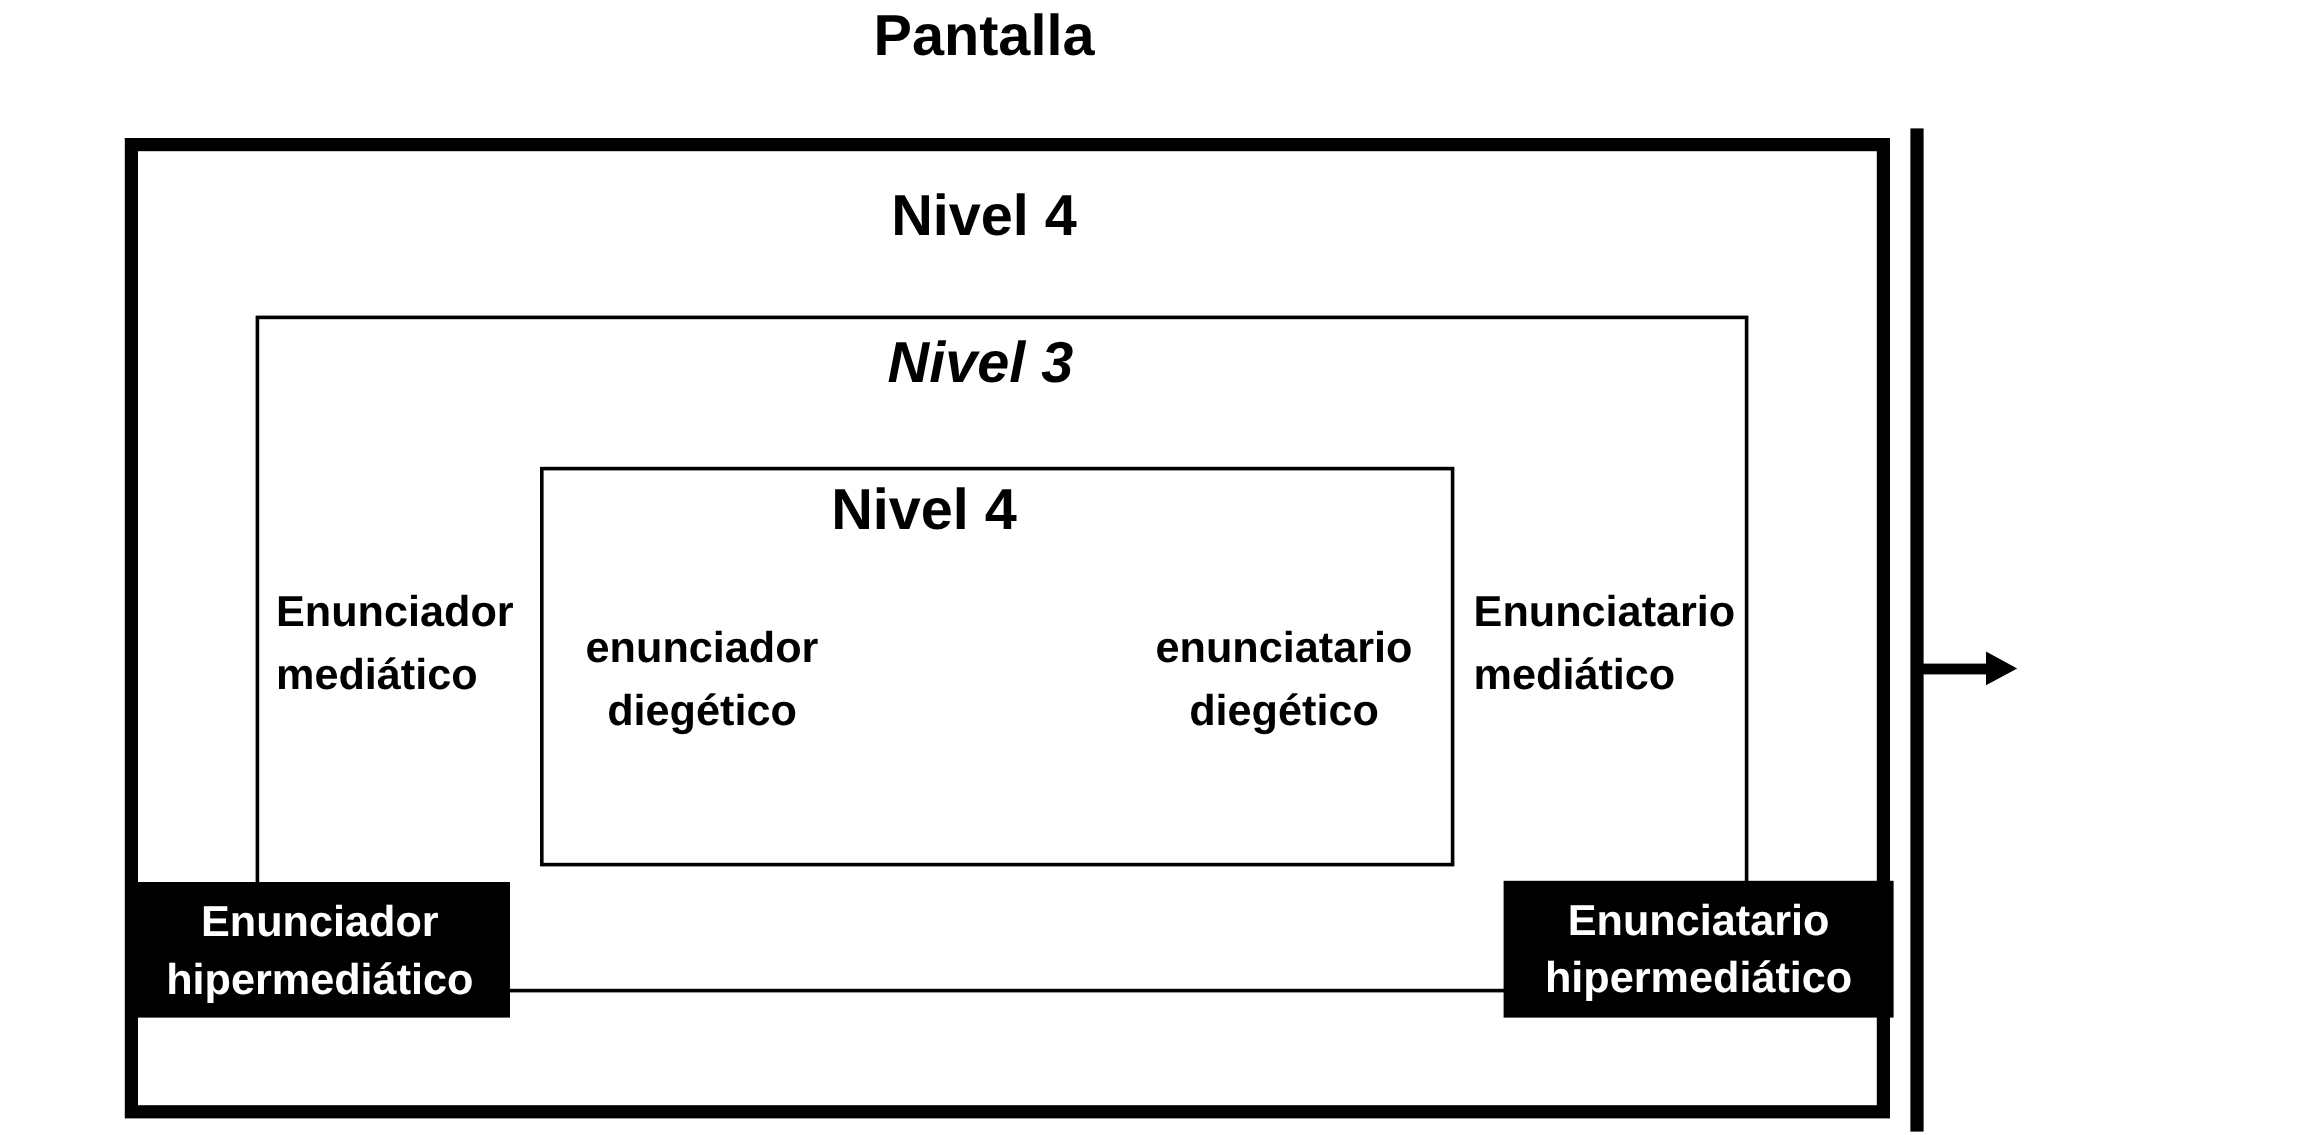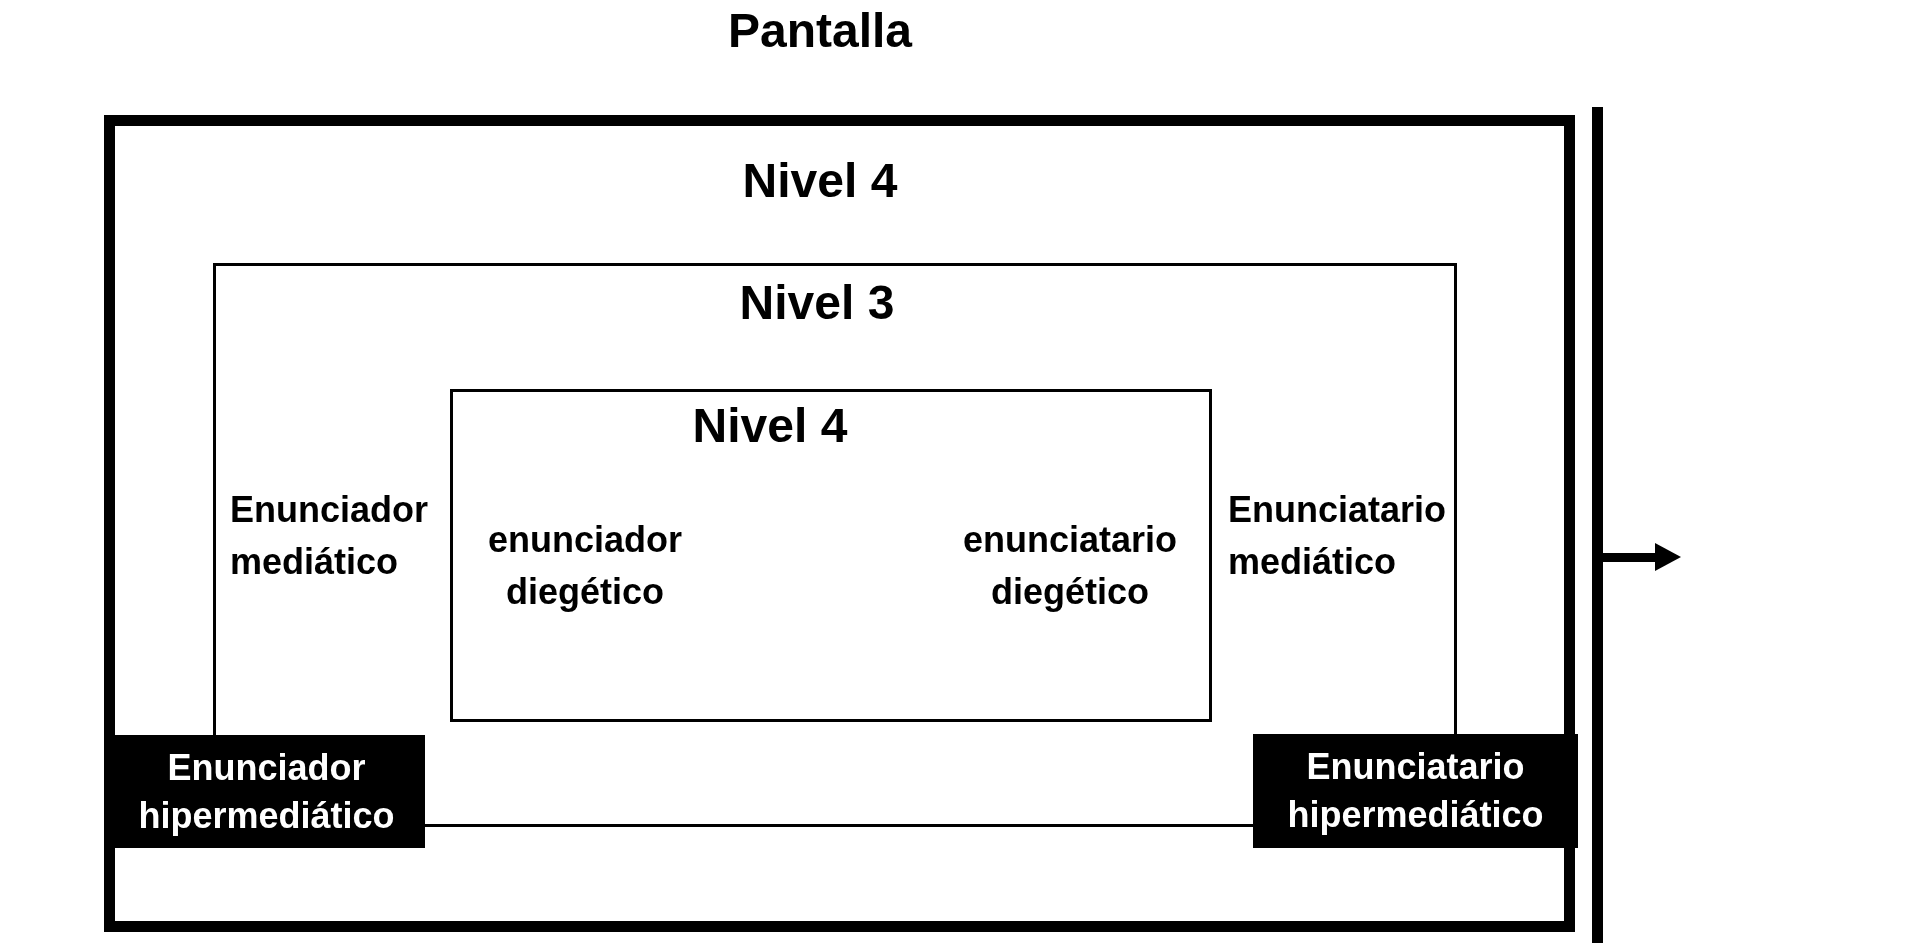--- a/index.html
+++ b/index.html
@@ -60,21 +60,21 @@
 <body>
 
 <div id="canvas">
 
   <div class="abs ctr big" style="left:820px; top:8px;">Pantalla</div>
 
   <div class="box" id="nivel4-box"></div>
   <div class="abs ctr big" style="left:820px; top:158px;">Nivel 4</div>
 
   <div class="box" id="nivel3-box"></div>
-  <div class="abs ctr big" style="left:817px; top:280px;">Nivel 3</div>
+  <div class="abs ctr big" style="left:817px; top:280px;font-style:italic;">Nivel 3</div>
 
   <div class="box" id="nivel2-box"></div>
   <div class="abs ctr big" style="left:770px; top:403px;">Nivel 4</div>
 
 
   <div class="abs ctr mid twoline" style="left:585px; top:514px;">
     <span>enunciador</span>
     <span>diegético</span>
   </div>
   <div class="abs ctr mid twoline" style="left:1070px; top:514px;">

